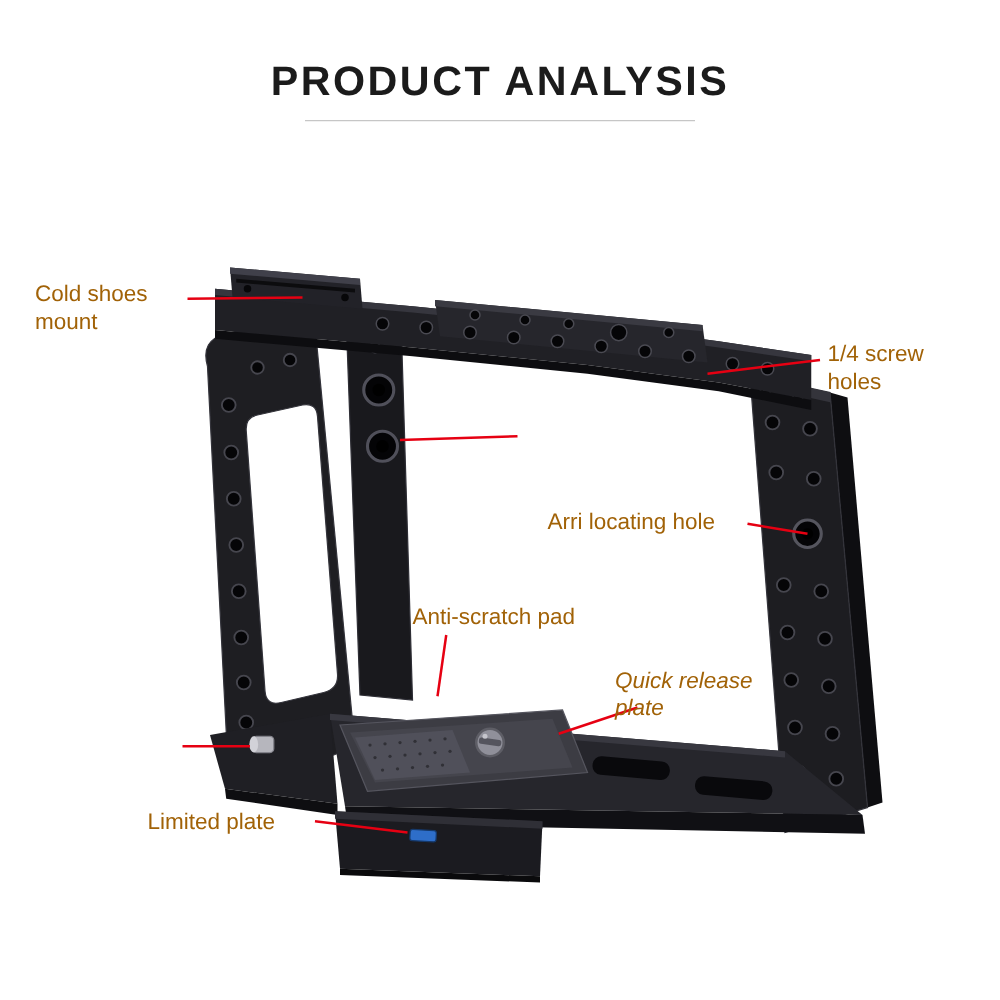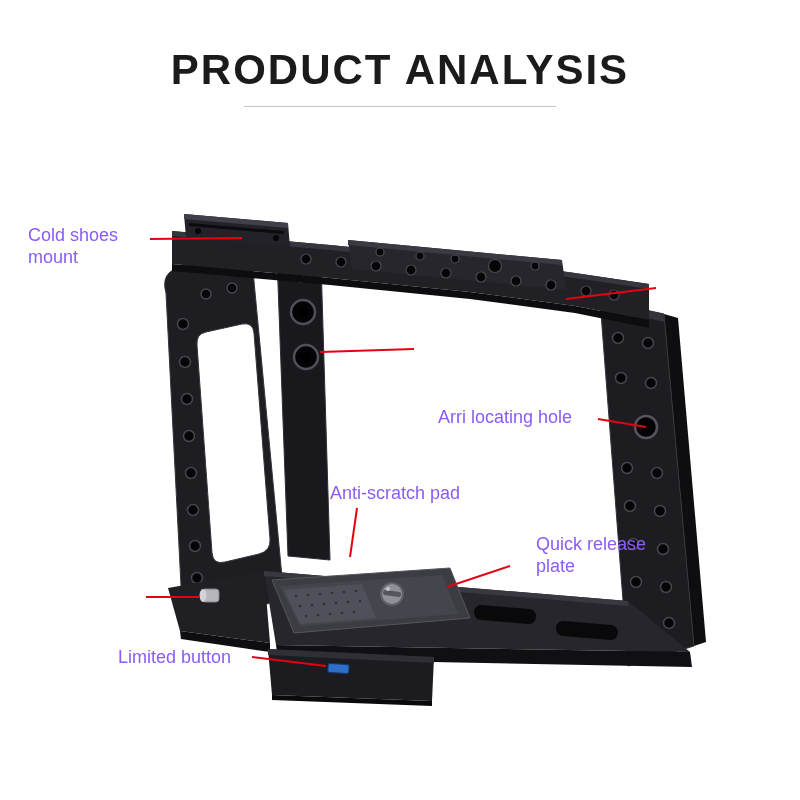--- a/index.html
+++ b/index.html
@@ -3,35 +3,35 @@
 <meta charset="utf-8">
 <style>
   html,body{margin:0;padding:0;background:#ffffff;}
   .stage{
     position:relative;width:800px;height:800px;margin:0 auto;
     background:#ffffff;overflow:hidden;
     font-family:"Liberation Sans","DejaVu Sans",sans-serif;
   }
   .title{
     margin:0;padding-top:46px;text-align:center;
-    font-size:42px;font-weight:600;letter-spacing:2px;color:#1b1b1b;
+    font-size:33px;font-weight:600;letter-spacing:2px;color:#1b1b1b;
   }
   .title-underline{
     width:312px;height:1px;background:#c6c6c6;margin:12px auto 0 auto;
   }
   .art{position:absolute;left:0;top:0;width:800px;height:800px;}
   .label{
-    position:absolute;font-size:18px;line-height:1.24;color:#8b5cf6;
+    position:absolute;font-size:18px;line-height:1.24;color:#a16207;
   }
   .lb-cold{left:28px;top:224px;width:120px;}
   .lb-quarter{left:662px;top:272px;width:98px;}
   .lb-three8{left:420px;top:333px;width:98px;}
   .lb-arri{left:438px;top:406px;white-space:nowrap;}
   .lb-pad{left:330px;top:482px;white-space:nowrap;}
-  .lb-qr{left:536px;top:533px;width:124px;}
+  .lb-qr{left:492px;top:533px;width:124px;font-style:italic;}
   .lb-wrench{left:30px;top:578px;width:132px;}
   .lb-limited{left:118px;top:646px;white-space:nowrap;}
 </style>
 </head>
 <body>
 
 <div class="stage">
 
   <h1 class="title">PRODUCT ANALYSIS</h1>
   <div class="title-underline"></div>
@@ -188,18 +188,19 @@
       <line class="leader-line" x1="320" y1="352" x2="414" y2="349" stroke="#e60012"></line>
       <line class="leader-line" x1="598" y1="419" x2="646" y2="427" stroke="#e60012"></line>
       <line class="leader-line" x1="357" y1="508" x2="350" y2="557" stroke="#e60012"></line>
       <line class="leader-line" x1="447" y1="587" x2="510" y2="566" stroke="#e60012"></line>
       <line class="leader-line" x1="146" y1="597" x2="200" y2="597" stroke="#e60012"></line>
       <line class="leader-line" x1="252" y1="657" x2="326" y2="666" stroke="#e60012"></line>
     </g>
   </svg>
 
   <div class="label lb-cold">Cold shoes mount</div>
+  <div class="label lb-quarter">1/4 screw holes</div>
   <div class="label lb-arri">Arri locating hole</div>
   <div class="label lb-pad">Anti-scratch pad</div>
   <div class="label lb-qr">Quick release plate</div>
-  <div class="label lb-limited">Limited button</div>
+  <div class="label lb-limited">Limited plate</div>
 
 </div>
 
 </body></html>

